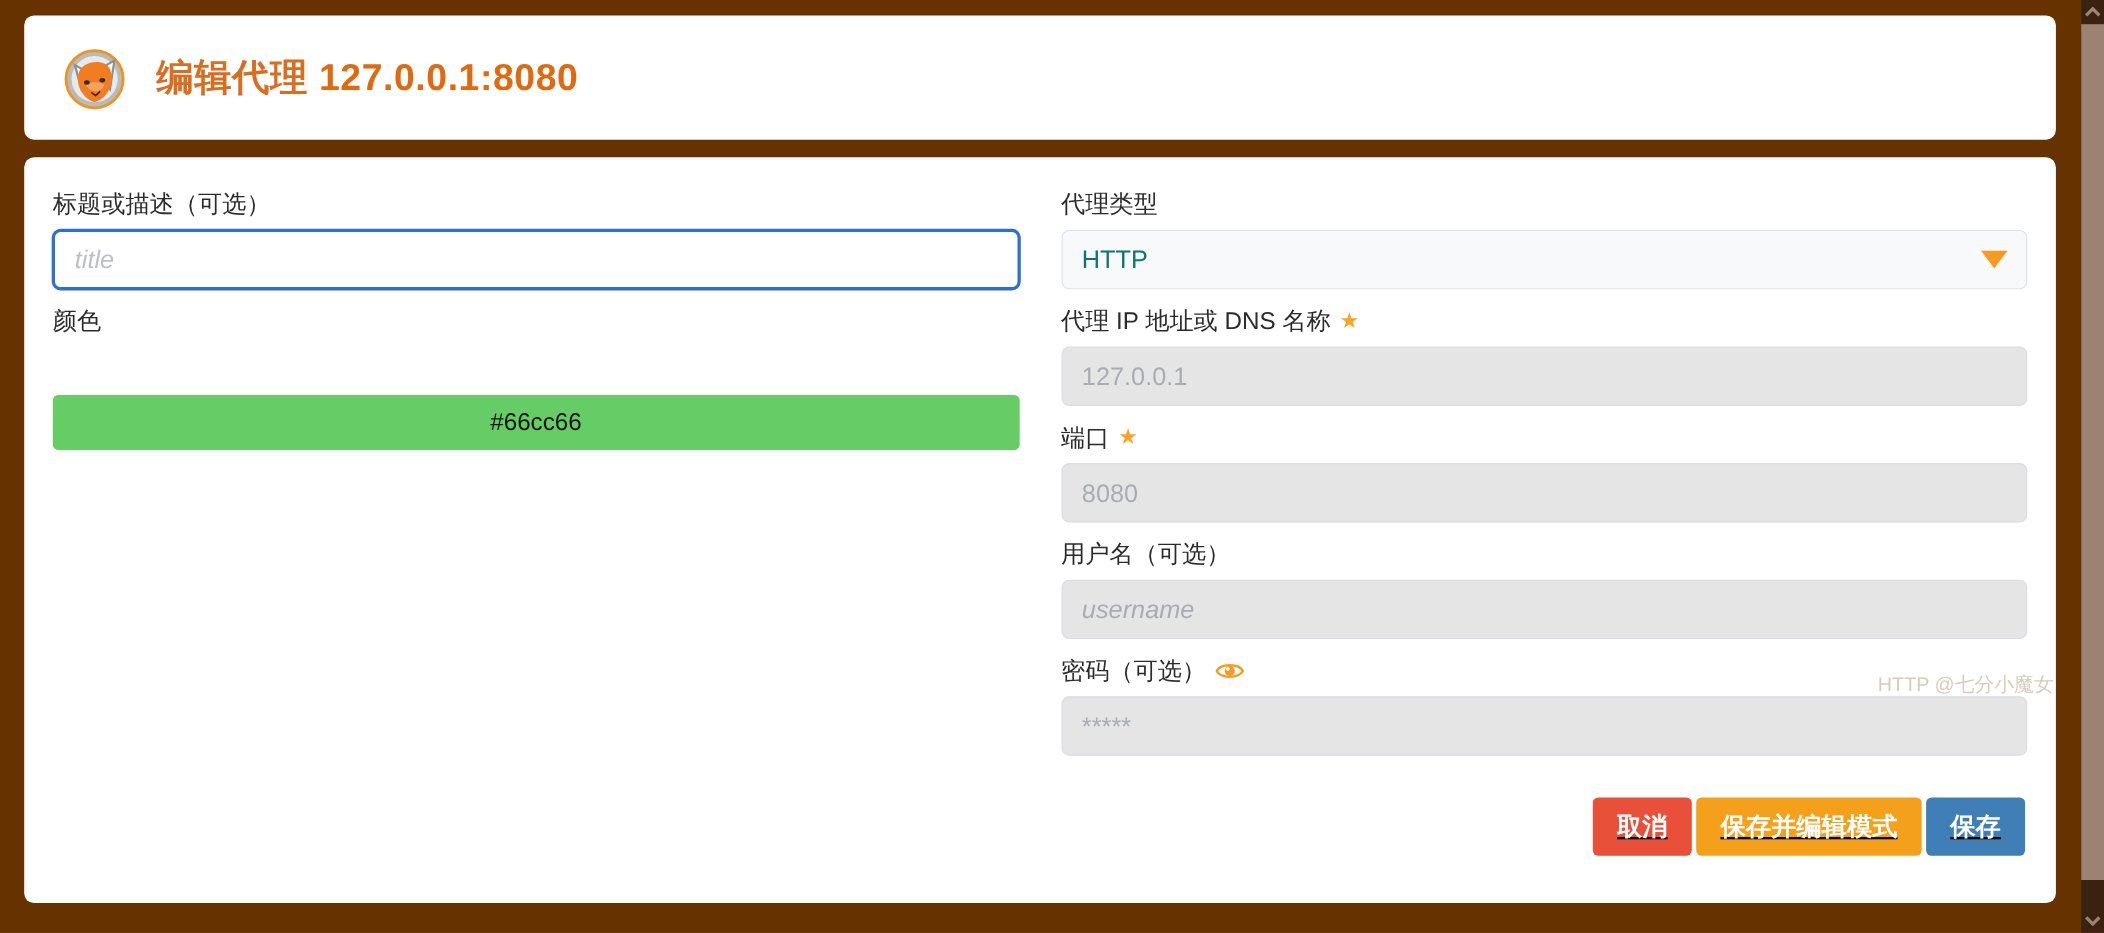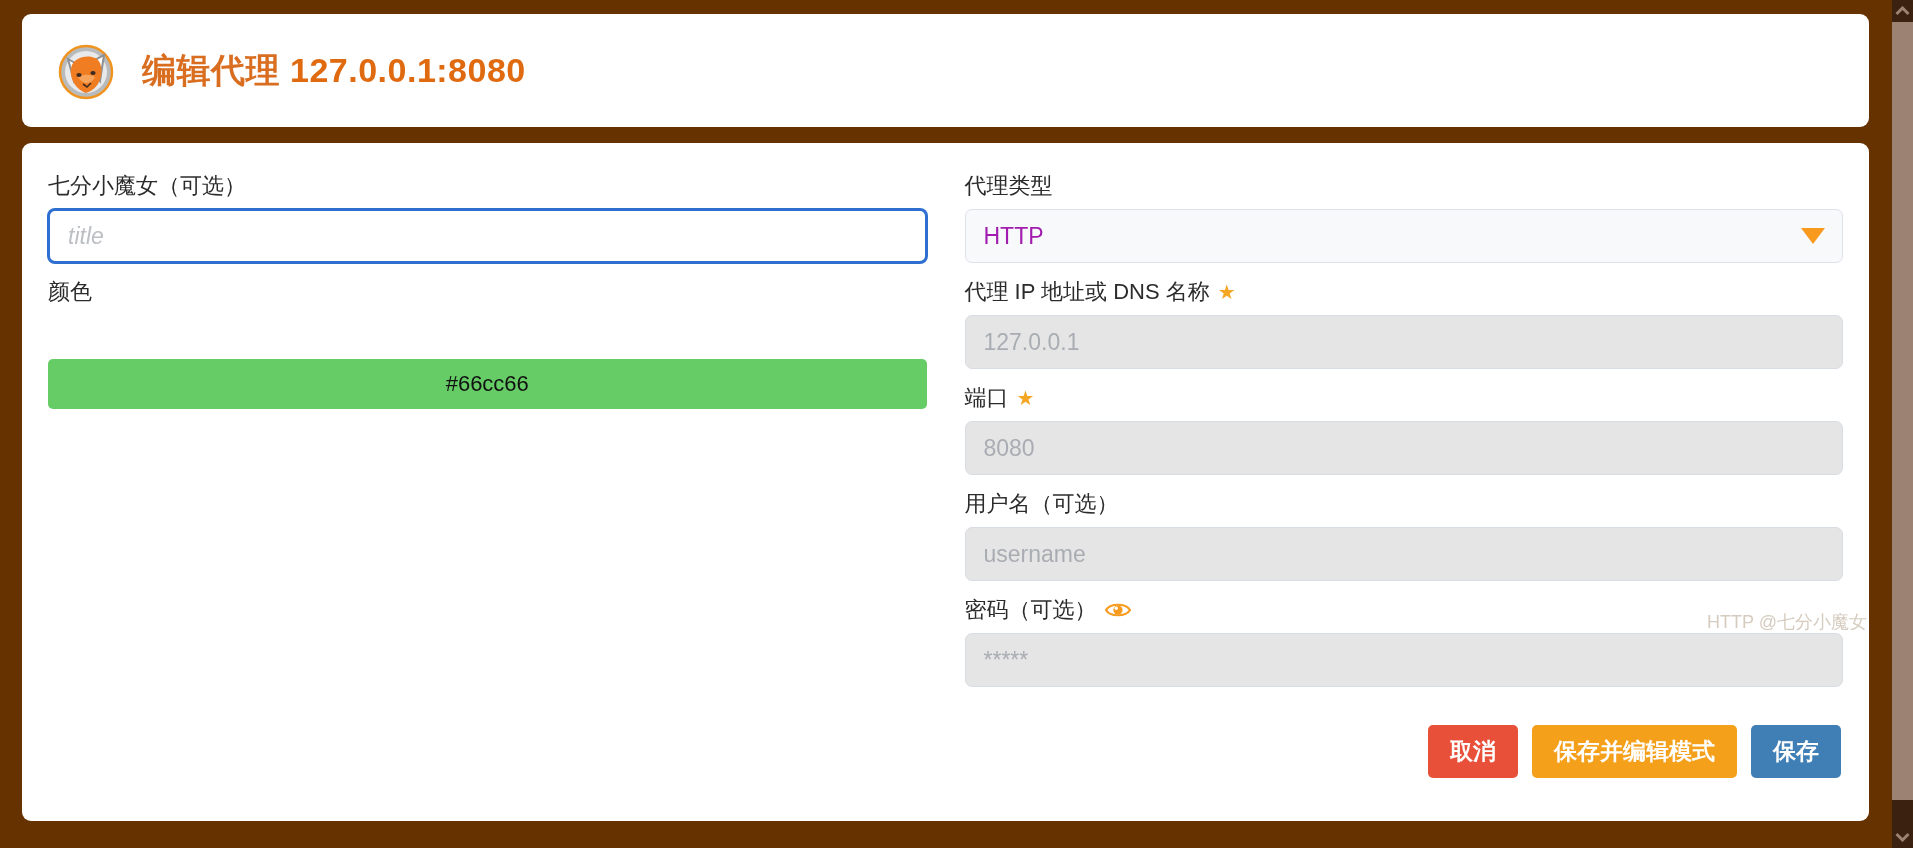--- a/index.html
+++ b/index.html
@@ -73,37 +73,37 @@
     border: 1px solid #d8dde3;
     border-radius: 7px;
     background: #e5e5e5;
     font-size: 23px;
     color: #7b7f86;
     padding: 0 18px;
     outline: none;
     font-family: "Liberation Sans", sans-serif;
   }
   .input::placeholder { color: #a9adb3; }
-  .input.italic, .input.italic::placeholder { }
+  .input.italic, .input.italic::placeholder { font-style: italic; }
   .input.focused {
     border: 2px solid #2f6fd0;
     box-shadow: 0 0 0 1px #2f6fd0;
     background: #ffffff;
   }
   .input.focused::placeholder { color: #bcbfc4; font-style: italic; }
 
   .select-wrap { position: relative; width: 100%; }
   .select-box {
     width: 100%;
     height: 54px;
     border: 1px solid #dde2e8;
     border-radius: 7px;
     background: #f7f9fb;
     font-size: 23px;
-    color: #a21caf;
+    color: #0f766e;
     padding: 0 48px 0 18px;
     display: flex;
     align-items: center;
   }
   .select-arrow {
     position: absolute;
     right: 18px; top: 50%;
     transform: translateY(-50%);
     width: 0; height: 0;
     border-left: 12px solid transparent;
@@ -119,23 +119,24 @@
     align-items: center;
     justify-content: center;
     font-size: 22px;
     color: #111111;
     margin-top: 44px;
   }
   
   .button-row {
     display: flex;
     justify-content: flex-end;
-    gap: 14px;
+    gap: 4px;
     margin-top: 38px;
     padding-right: 2px;
+    text-decoration: underline;
   }
   .btn {
     border: none;
     border-radius: 5px;
     color: #ffffff;
     font-size: 23px;
     font-weight: bold;
     padding: 11px 22px;
     cursor: pointer;
     white-space: nowrap;
@@ -197,21 +198,21 @@
     <div class="header-title">
       <span>编辑代理</span><span class="addr">127.0.0.1:8080</span>
     </div>
   </div>
 
   <div class="form-panel">
 
     <div class="col col-left">
 
       <div class="field">
-        <div class="field-label">七分小魔女（可选）</div>
+        <div class="field-label">标题或描述（可选）</div>
         <input class="input italic focused" type="text" placeholder="title" style="">
       </div>
 
       <div class="field">
         <div class="field-label">颜色</div>
         <div class="color-swatch">#66cc66</div>
       </div>
 
     </div>
 

